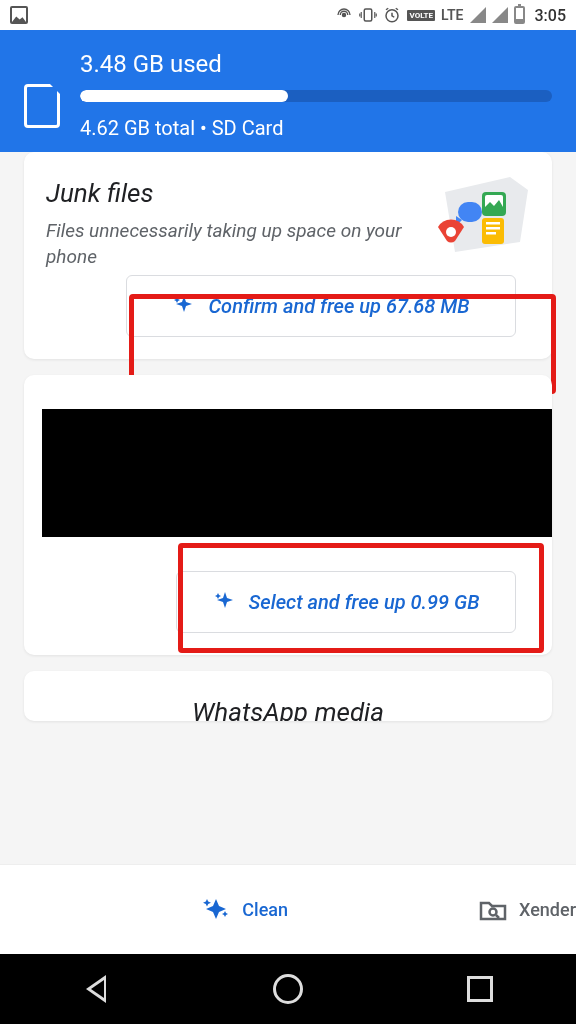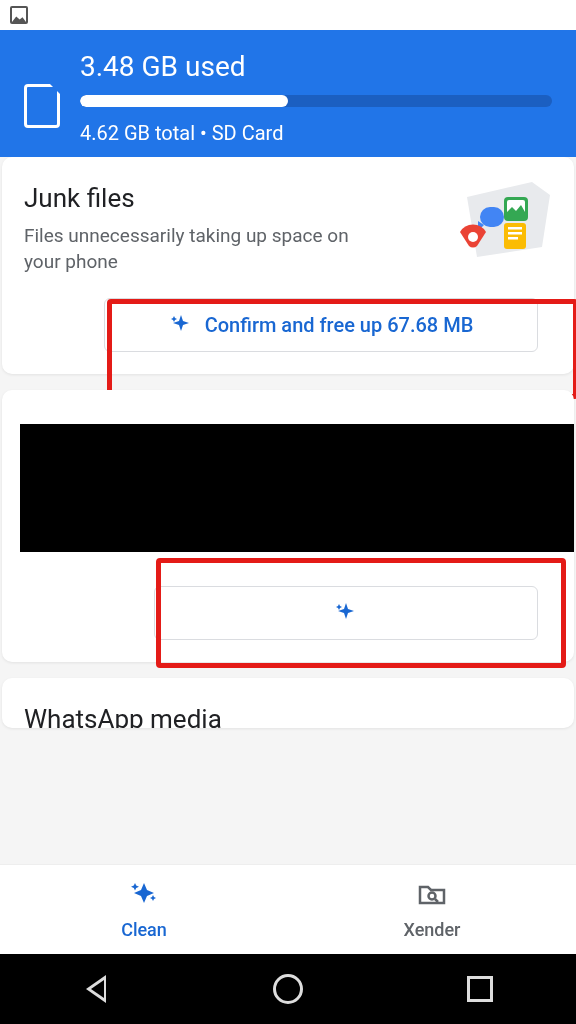--- a/index.html
+++ b/index.html
@@ -20,66 +20,86 @@
   .battery{width:11px;height:18px;border:2px solid #888;border-radius:2px;position:relative;}
   .battery::before{content:'';position:absolute;top:-4px;left:2px;right:2px;height:2px;background:#888;}
   .battery::after{content:'';position:absolute;bottom:0;left:0;right:0;height:3px;background:#888;}
 
   
   .header { background: #2175e8; padding: 20px 24px 70px 24px; color: #fff; position: relative; }
   .header-row { display: flex; align-items: flex-start; gap: 20px; }
   .sd-icon { width: 36px; height: 44px; border: 3px solid #fff; border-radius: 4px 4px 4px 4px; position: relative; margin-top: 34px; flex-shrink:0;}
   .sd-icon::before { content:''; position:absolute; top:-3px; right:-3px; width:10px; height:10px; background:#2175e8; clip-path: polygon(0 0,100% 0,100% 100%);}
   .header-info { flex: 1; }
-  .used { font-size: 28px; font-weight: 400; margin-bottom: 12px; }
+  .used { font-size: 24px; font-weight: 400; margin-bottom: 12px; }
   .progress { height: 12px; background: #1b5fc1; border-radius: 6px; position: relative; overflow: hidden; margin-bottom: 14px; }
   .progress-fill { position:absolute; top:0; left:0; bottom:0; background:#fff; border-radius:6px; width:44%; }
   .total { font-size: 20px; font-weight: 400; }
 
   
-  .content { flex: 1; background: #f5f5f5; padding: 0 2px; position: relative; margin-top: -58px; overflow:hidden;}
+  .content { flex: 1; background: #f5f5f5; padding: 0 24px; position: relative; margin-top: -58px; overflow:hidden;font-style:italic;}
   .card { background: #fff; border-radius: 10px; padding: 26px 22px 22px 22px; margin-bottom: 16px; position: relative; box-shadow: 0 1px 3px rgba(0,0,0,0.08);}
   .card-title { font-size: 26px; color: #202124; font-weight: 400; margin-bottom: 10px; }
-  .card-sub { font-size: 19px; color: #5f6368; line-height: 1.35; max-width: 360px; margin-bottom: 18px;}
+  .card-sub { font-size: 19px; color: #5f6368; line-height: 1.35; max-width: 360px; }
   .junk-illus { position:absolute; top:20px; right:12px; width:120px; height:90px;}
 
   .action-wrap { padding-top: 6px; }
-  .action-btn { display: flex; align-items: center; justify-content: center; gap: 12px; margin: 0 14px 0 80px; height: 54px; border: 1px solid #dadce0; border-radius: 6px; color: #1967d2; font-size: 20px; font-weight: 500; cursor: pointer; background:#fff; position:relative;}
+  .action-btn { display: flex; align-items: center; justify-content: center; gap: 12px; margin: 0 14px 0 80px; height: 62px; border: 1px solid #dadce0; border-radius: 6px; color: #1967d2; font-size: 20px; font-weight: 500; cursor: pointer; background:#fff; position:relative;}
   .sparkle { width: 24px; height: 24px; position: relative; }
   .sparkle svg { width:100%; height:100%;}
   .highlight-box { position:absolute; border: 5px solid #e41b17; border-radius:4px; pointer-events:none;}
   .hl1 { top: 142px; left: 105px; right: -4px; height: 100px; }
   .hl2-wrap{position:relative;}
   .hl2 { top: -22px; left: 132px; right: -14px; height: 110px; }
 
   .media-block { background:#000; height: 128px; margin: 8px -22px 28px -4px; }
 
-  .card.partial { padding-bottom: 0; height: 50px; overflow:hidden; margin-bottom:0;}
+  .card.partial { padding-bottom: 0; height: 50px; overflow:hidden; margin-bottom:0;text-align:center;}
 
   
   .bottom-nav { height: 90px; background: #fff; display: flex; border-top:1px solid #eee;}
-  .nav-item { flex:1; display:flex; flex-direction:column; align-items:center; justify-content:center; gap:11px; cursor:pointer; color:#5f6368; font-size:18px; font-weight:500;}
+  .nav-item { flex:1; display:flex; flex-direction:row; align-items:center; justify-content:flex-end; gap:11px; cursor:pointer; color:#5f6368; font-size:18px; font-weight:500;}
   .nav-item.active { color:#1967d2;}
   .nav-icon { height: 28px; display:flex; align-items:center; justify-content:center;}
   .nav-icon svg { width:30px; height:26px;}
 
   
   .sys-nav { height: 70px; background:#000; display:flex; align-items:center; justify-content:space-around; }
   .sys-btn { width:36px; height:36px; display:flex; align-items:center; justify-content:center; cursor:pointer;}
   .sys-back { width:0;height:0;border-style:solid;border-width:14px 20px 14px 0;border-color:transparent #ddd transparent transparent; position:relative;}
   .sys-back::after{content:'';position:absolute;left:5px;top:-9px;width:0;height:0;border-style:solid;border-width:9px 13px 9px 0;border-color:transparent #000 transparent transparent;}
   .sys-home { width:30px;height:30px;border:3px solid #ddd;border-radius:50%;}
   .sys-recent { width:26px;height:26px;border:3px solid #ddd;}
 </style>
 </head>
 <body>
 
 <div class="status-bar">
   <div class="status-left">
     <span class="pic-icon"></span>
+  </div>
+  <div class="status-right">
+    <svg width="18" height="18" viewBox="0 0 24 24">
+        <circle cx="12" cy="12" r="3" fill="#555"></circle>
+        <path d="M12 4a8 8 0 0 1 8 8M12 4a8 8 0 0 0-8 8M12 7a5 5 0 0 1 5 5M12 7a5 5 0 0 0-5 5" stroke="#555" stroke-width="1.8" fill="none"></path>
+      </svg>
+    <svg width="18" height="18" viewBox="0 0 24 24">
+        <rect x="7" y="4" width="10" height="16" rx="2" stroke="#555" stroke-width="2" fill="none"></rect>
+        <path d="M3 8v8M21 8v8M1 10v4M23 10v4" stroke="#555" stroke-width="1.5"></path>
+      </svg>
+    <svg width="18" height="18" viewBox="0 0 24 24">
+        <circle cx="12" cy="13" r="8" stroke="#555" stroke-width="2" fill="none"></circle>
+        <path d="M12 9v4l3 2M4 5l3-2M20 5l-3-2" stroke="#555" stroke-width="2" fill="none"></path>
+      </svg>
+    <span class="volte">VOLTE</span>
+    <span class="lte">LTE</span>
+    <span class="signal-tri"></span>
+    <span class="signal-tri"></span>
+    <span class="battery"></span>
+    <span class="time">3:05</span>
   </div>
 </div>
 
 <div class="header">
   <div class="header-row">
     <div class="sd-icon"></div>
     <div class="header-info">
       <div class="used">3.48 GB used</div>
       <div class="progress">
         <div class="progress-fill"></div>
@@ -127,20 +147,21 @@
   <div class="card">
     <div class="media-block"></div>
     <div class="action-wrap hl2-wrap">
       <div class="action-btn" style="margin-left:130px;">
         <span class="sparkle">
           <svg viewBox="0 0 24 24" fill="#1967d2">
               <path d="M12 2l2 6 6 2-6 2-2 6-2-6-6-2 6-2z"></path>
               <path d="M5 3l1 2 2 1-2 1-1 2-1-2-2-1 2-1z"></path>
             </svg>
         </span>
+        <span>Select and free up 0.99 GB</span>
       </div>
       <div class="highlight-box hl2"></div>
     </div>
   </div>
 
   <div class="card partial">
     <div class="card-title">WhatsApp media</div>
   </div>
 
 </div>

